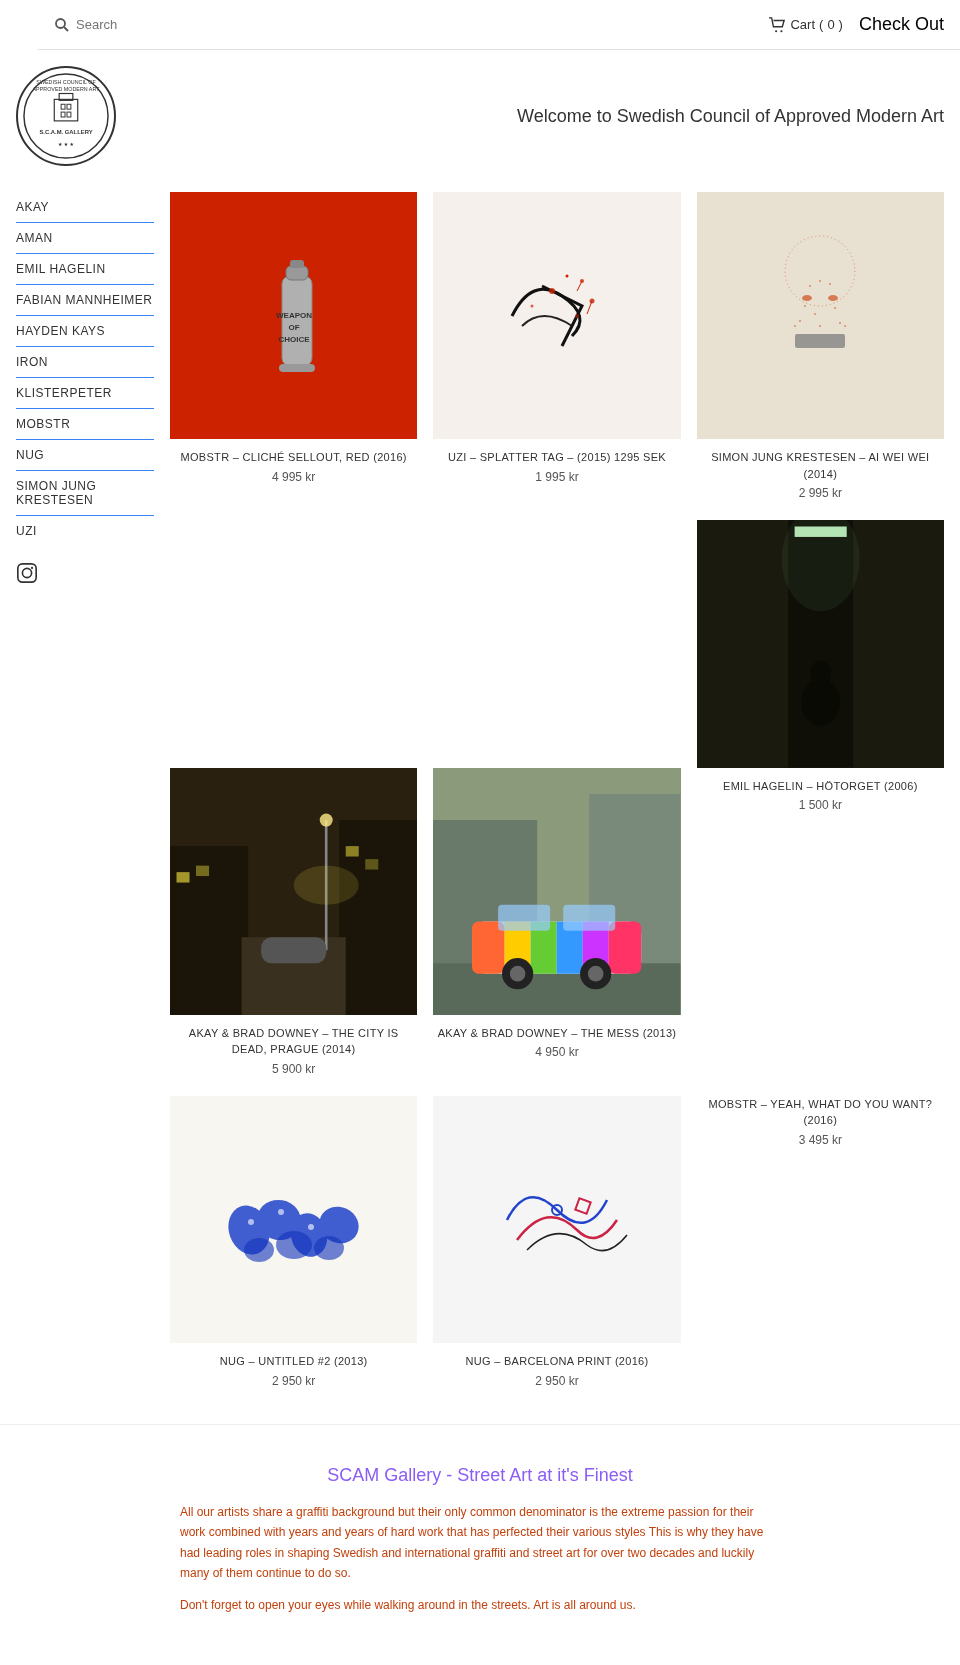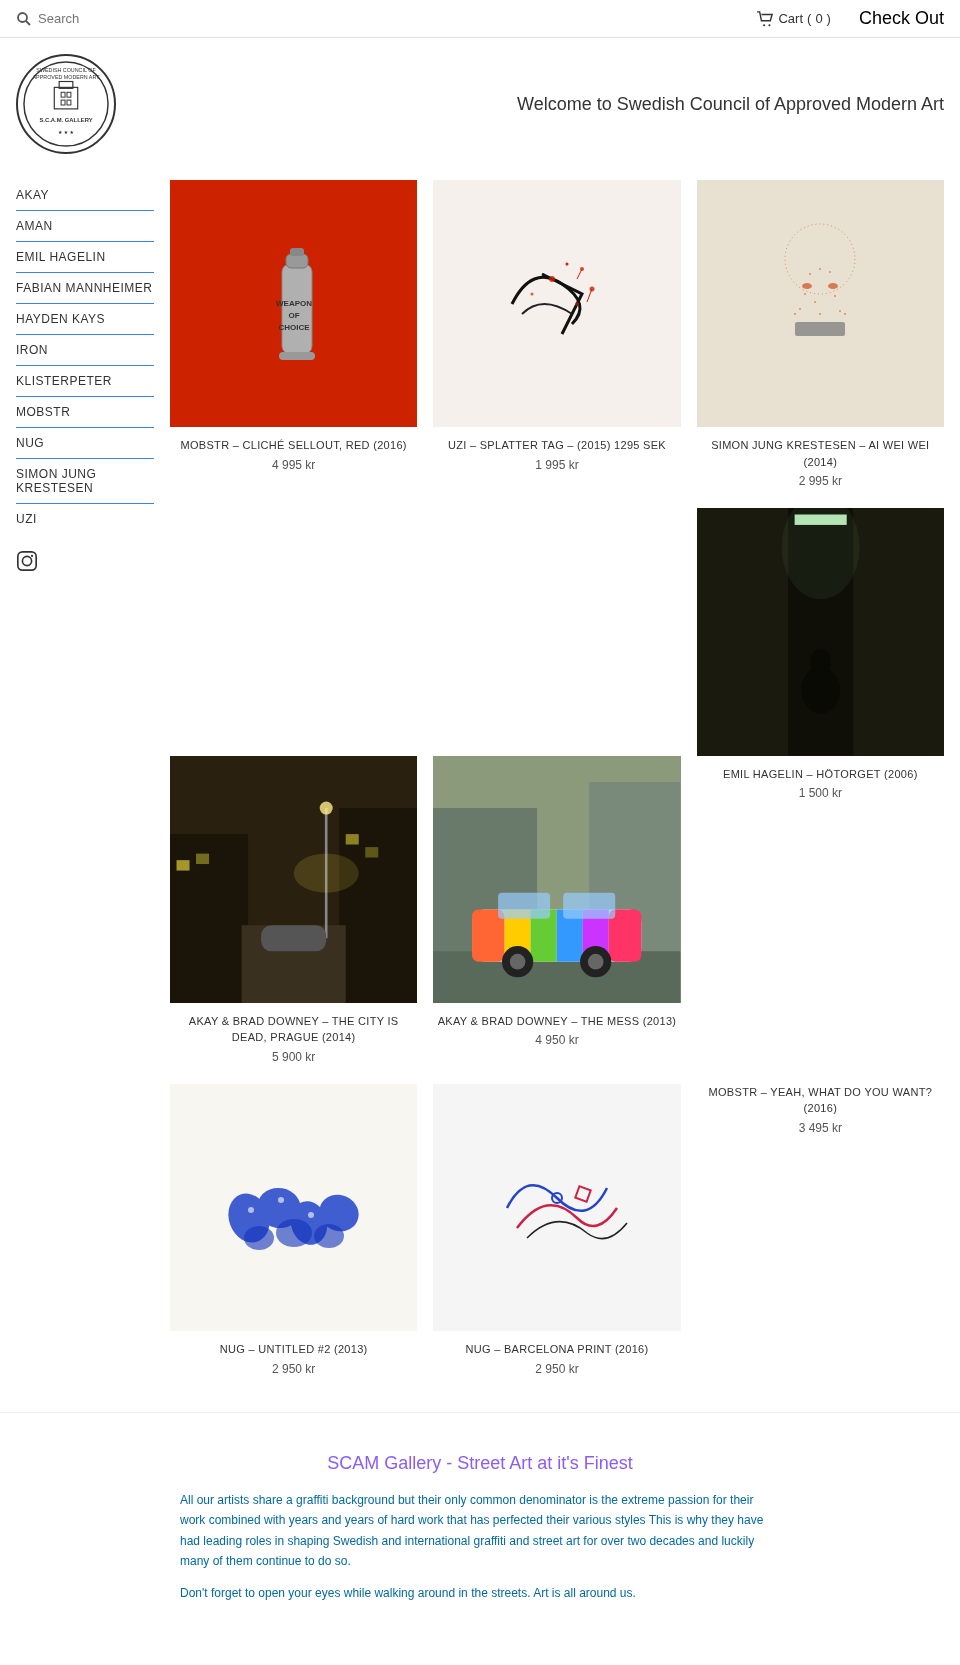--- a/index.html
+++ b/index.html
@@ -2,29 +2,30 @@
 <html><head>
   <meta charset="utf-8">
   <style>
     * { box-sizing: border-box; margin: 0; padding: 0; }
     body { font-family: Arial, Helvetica, sans-serif; font-size: 12px; color: #333; background: #fff; width: 960px; }
 
     
     .top-bar {
       display: flex; align-items: center; justify-content: space-between;
       padding: 6px 16px; border-bottom: 1px solid #e0e0e0;
-      height: 38px;
+      height: 50px;
+      margin-left: 38px;
     }
     .search-area { display: flex; align-items: center; gap: 6px; }
     .search-icon-svg { width: 16px; height: 16px; }
     .search-input {
       border: none; outline: none; font-size: 13px; color: #555;
       background: transparent; width: 120px;
     }
-    .cart-area { display: flex; align-items: center; gap: 28px; }
+    .cart-area { display: flex; align-items: center; gap: 16px; }
     .cart-link { display: flex; align-items: center; gap: 4px; font-size: 13px; text-decoration: none; color: #333; }
     .checkout-link { font-size: 18px; text-decoration: none; color: #000000; }
 
     
     .logo-banner {
       display: flex; align-items: center; justify-content: space-between;
       padding: 16px 16px;
     }
     .logo-circle {
       width: 100px; height: 100px; border: 2px solid #333; border-radius: 50%;
@@ -67,21 +68,21 @@
       color: #333; margin-bottom: 4px; line-height: 1.5;
     }
     .product-price { font-size: 12px; color: #555; }
 
     
     .about-section {
       padding: 40px 180px 40px 180px; text-align: left;
       border-top: 1px solid #eee; margin-top: 20px;
     }
     .about-title { font-size: 18px; color: #8b5cf6; margin-bottom: 16px; text-align: center; }
-    .about-text { font-size: 12px; line-height: 1.7; color: #0369a1; margin-bottom: 12px; }
+    .about-text { font-size: 12px; line-height: 1.7; color: #c2410c; margin-bottom: 12px; }
 
     
     .img-red { background: #cc2200; display: flex; align-items: center; justify-content: center; }
     .img-black { background: #111; display: flex; align-items: center; justify-content: center; }
   </style>
 </head>
 <body>
 
 <div class="top-bar">
   <div class="search-area">

